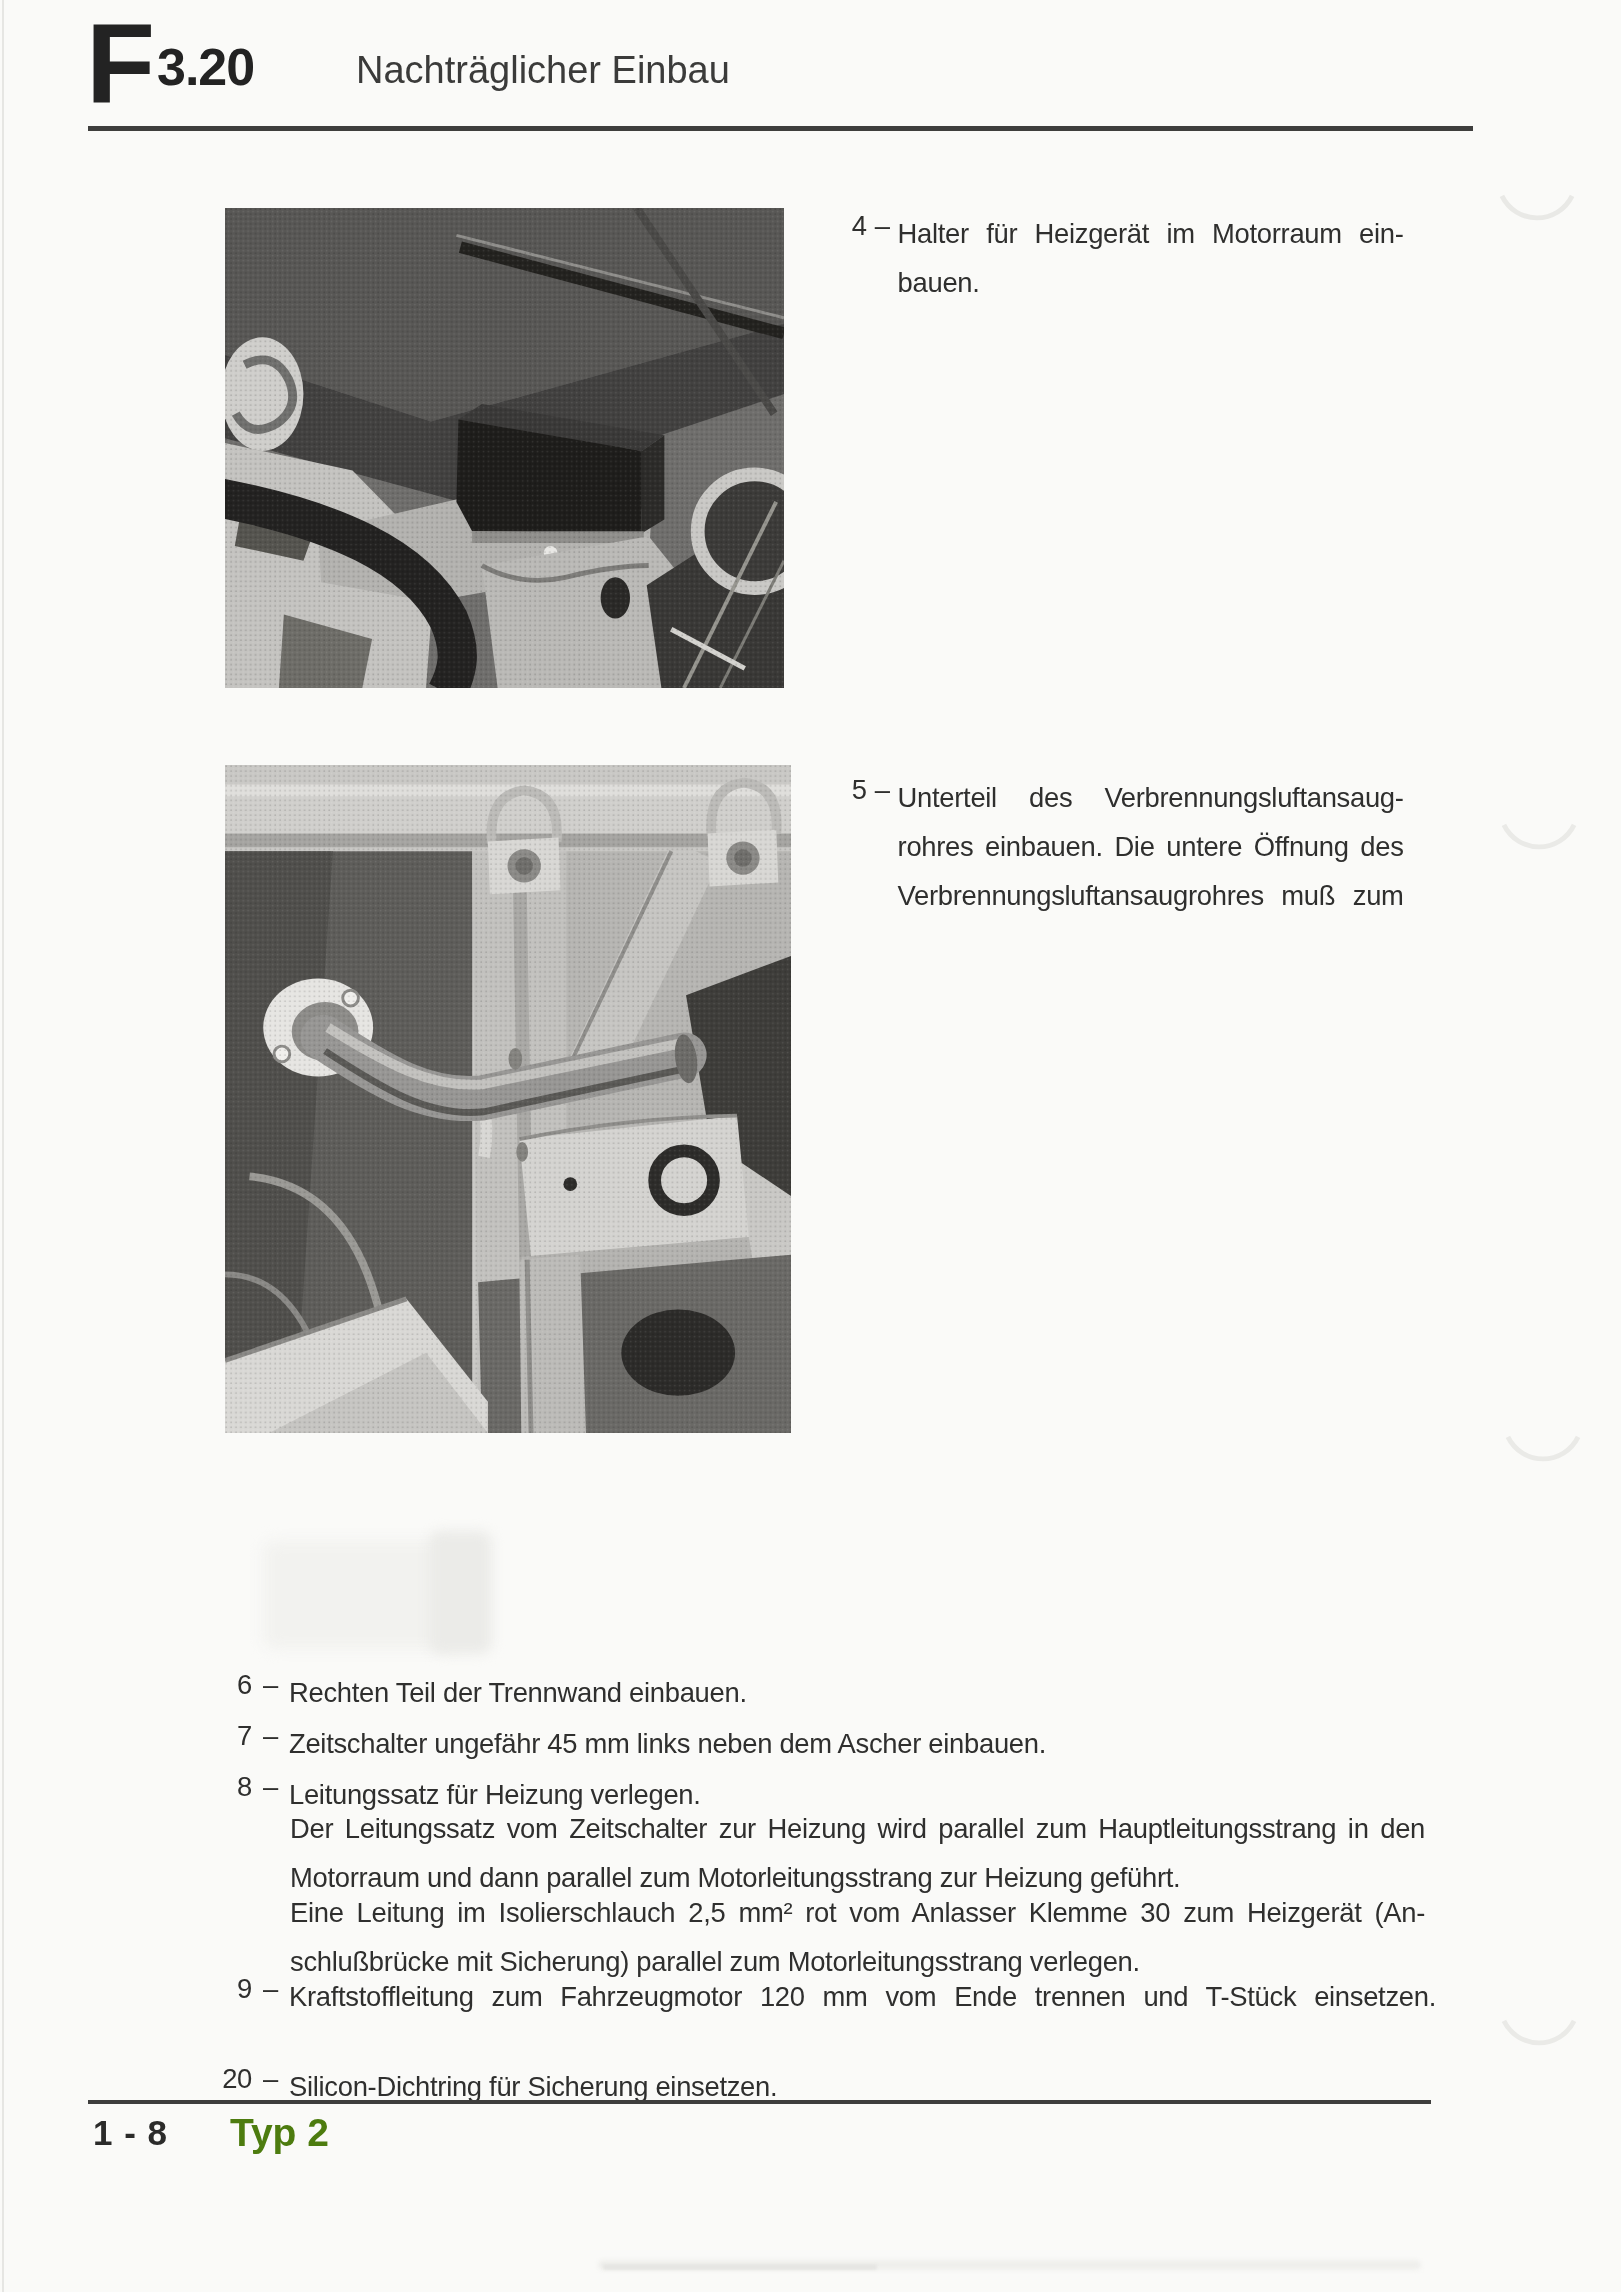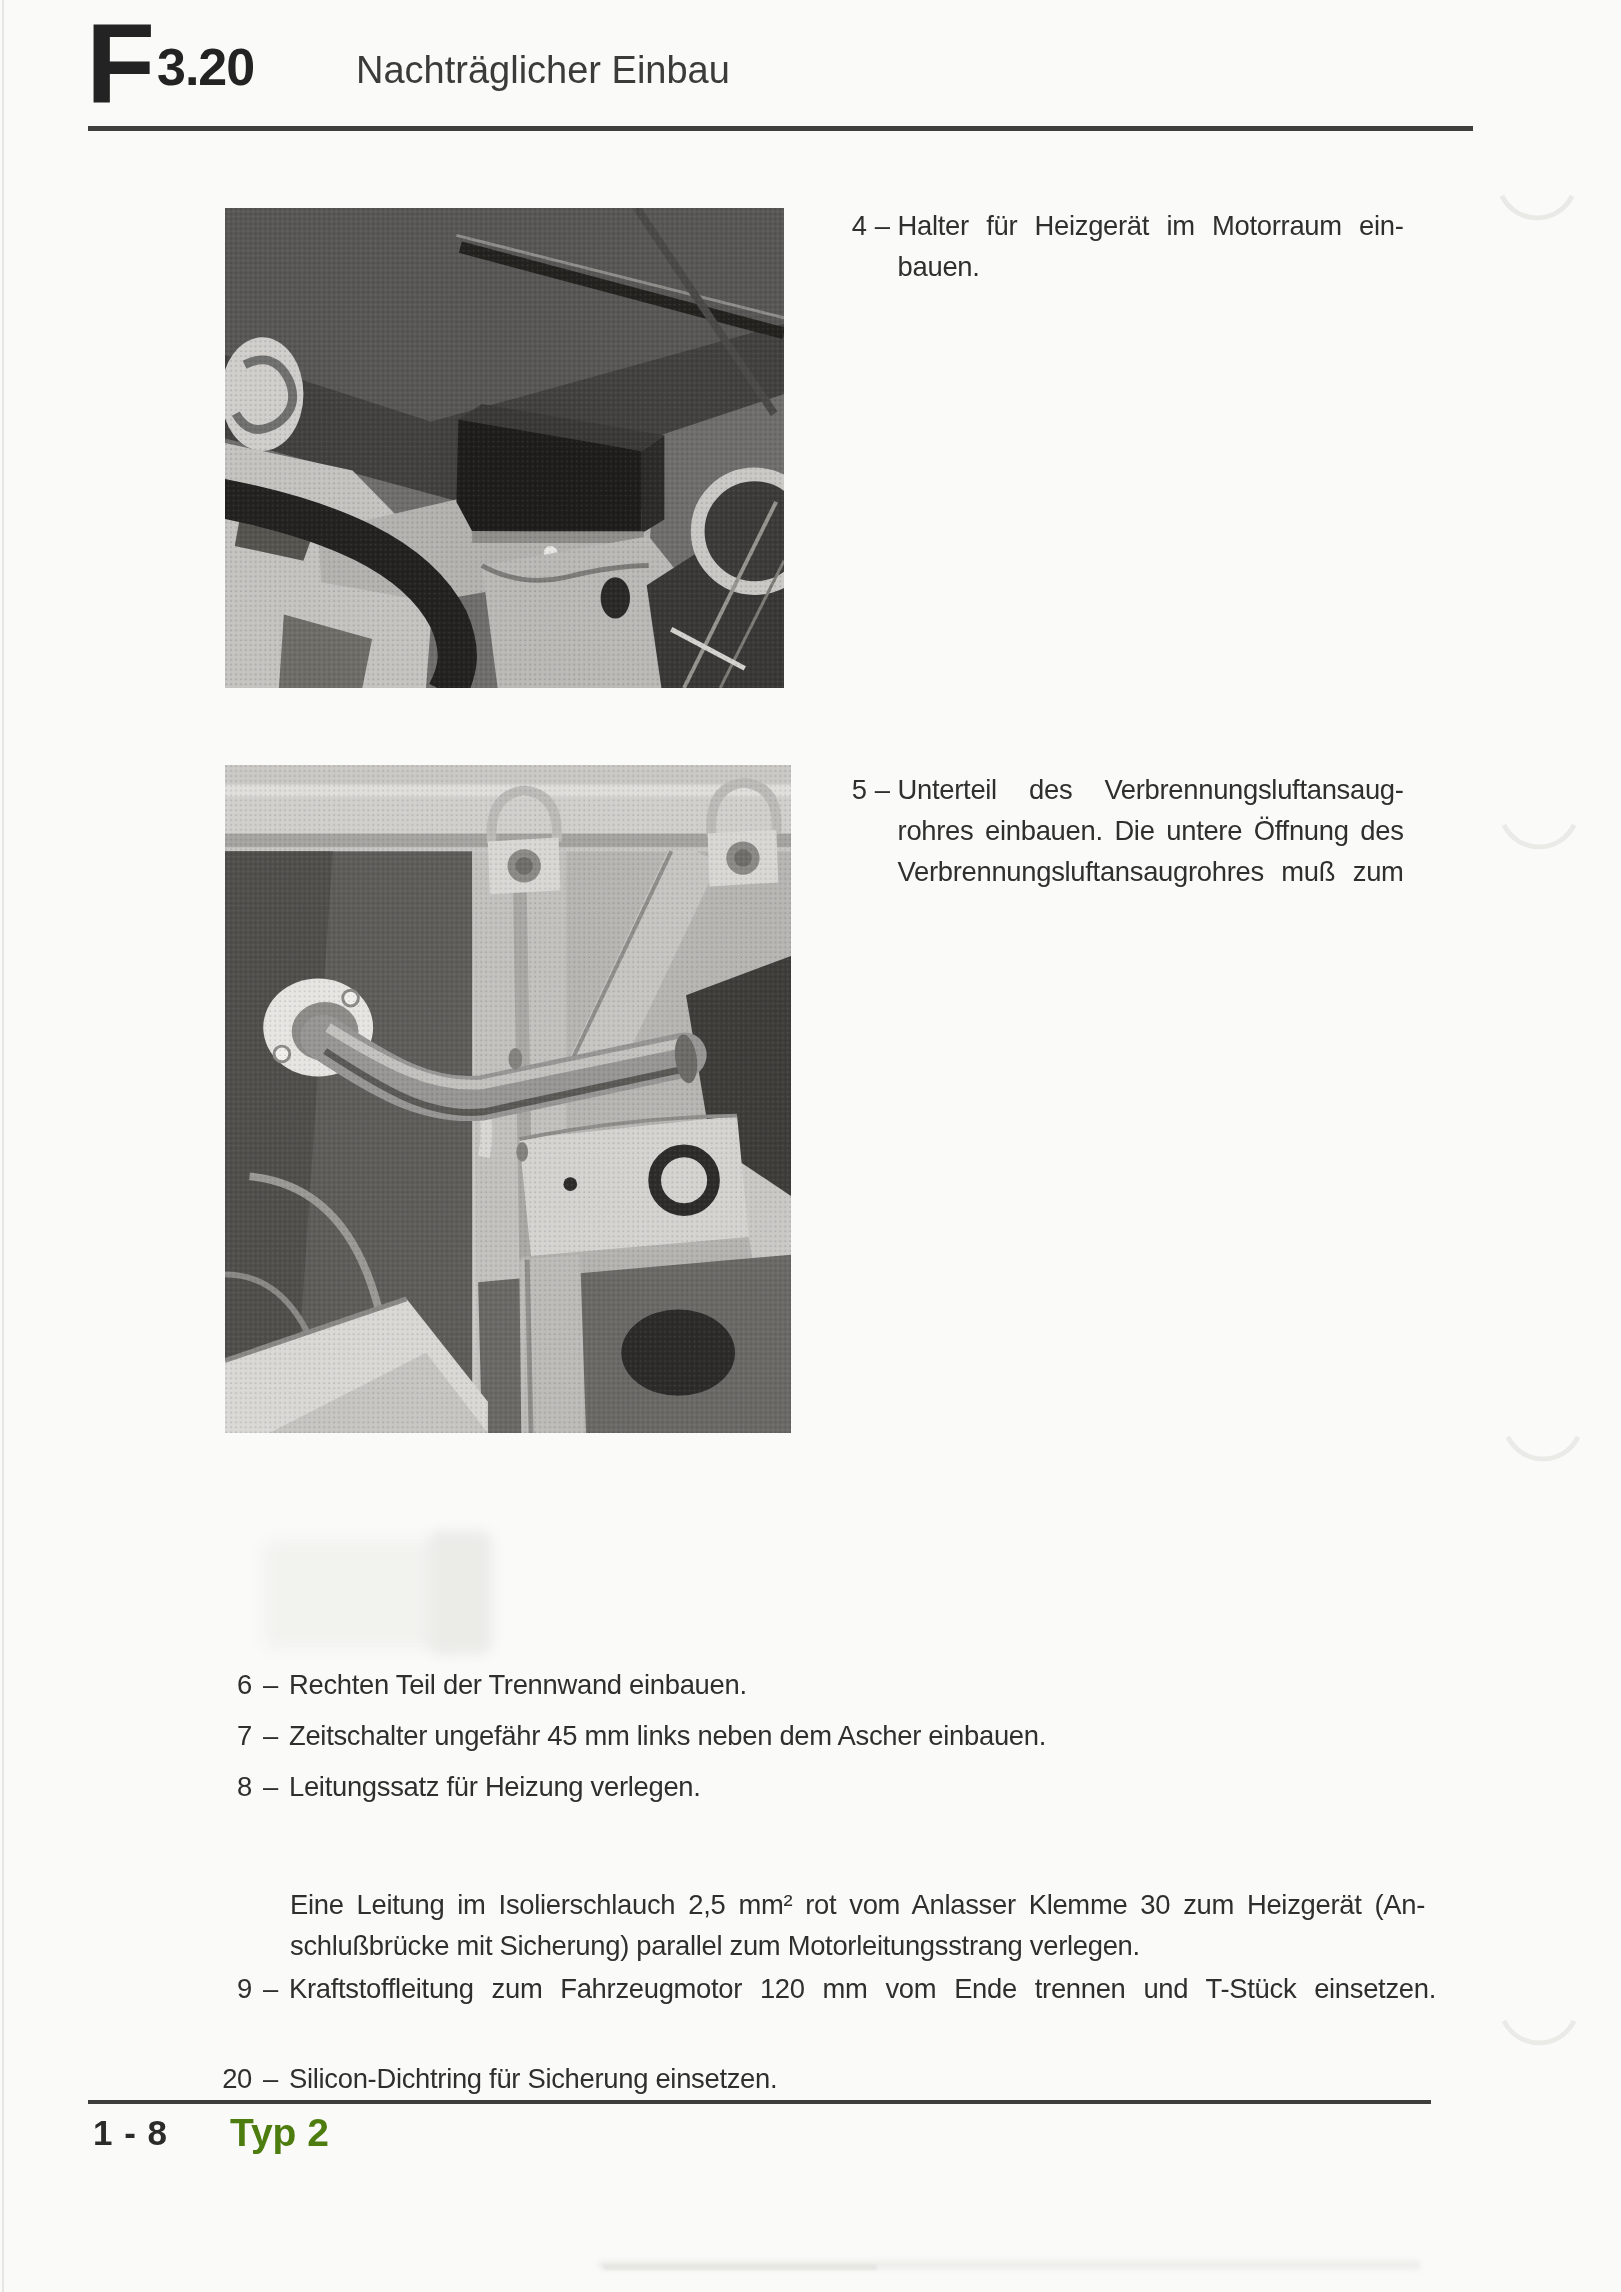--- a/index.html
+++ b/index.html
@@ -32,21 +32,21 @@
   .photo2 { left:225px; top:765px;  width:566px; height:668px; }
   .photo svg { display:block; width:100%; height:100%; }
 
   
   .ri, .bi { position:absolute; display:grid; font-size:27.4px; line-height:41px; letter-spacing:-0.3px; }
   .ri { left:845px;  grid-template-columns:21.6px 31px 506px; }
   .bi { left:176px;  grid-template-columns:76px 37px 1147px; }
   .num  { text-align:right; white-space:nowrap; }
   .dash { text-align:center; }
   .txt  { }
-  .ln   { white-space:nowrap; }
+  .ln   { white-space:nowrap;margin-top:8px; }
   .ln.j { text-align:justify; text-align-last:justify; }
   .para { position:absolute; left:290px; width:1135px; font-size:27.4px; line-height:41px; letter-spacing:-0.3px; }
 
   
   .fPage  { position:absolute; left:93px;  top:2113px; font-size:35px; font-weight:bold; color:#2b2b2a; letter-spacing:1px; }
   .fModel { position:absolute; left:230px; top:2111px; font-size:39px; font-weight:bold; color:#4d7c0f; }
 </style>
 </head>
 <body>
 
@@ -193,20 +193,24 @@
   </div>
 
   <div class="bi" style="top:1766px">
     <span class="num">8</span>
     <span class="dash">–</span>
     <div class="txt">
         <div class="ln">Leitungssatz für Heizung verlegen.</div>
       </div>
   </div>
 
+  <div class="para" style="top:1800px">
+    <div class="ln j">Der Leitungssatz vom Zeitschalter zur Heizung wird parallel zum Hauptleitungsstrang in den</div>
+    <div class="ln">Motorraum und dann parallel zum Motorleitungsstrang zur Heizung geführt.</div>
+  </div>
 
   <div class="para" style="top:1884px">
     <div class="ln j">Eine Leitung im Isolierschlauch 2,5 mm² rot vom Anlasser Klemme 30 zum Heizgerät (An-</div>
     <div class="ln">schlußbrücke mit Sicherung) parallel zum Motorleitungsstrang verlegen.</div>
   </div>
 
   <div class="bi" style="top:1968px">
     <span class="num">9</span>
     <span class="dash">–</span>
     <div class="txt">

